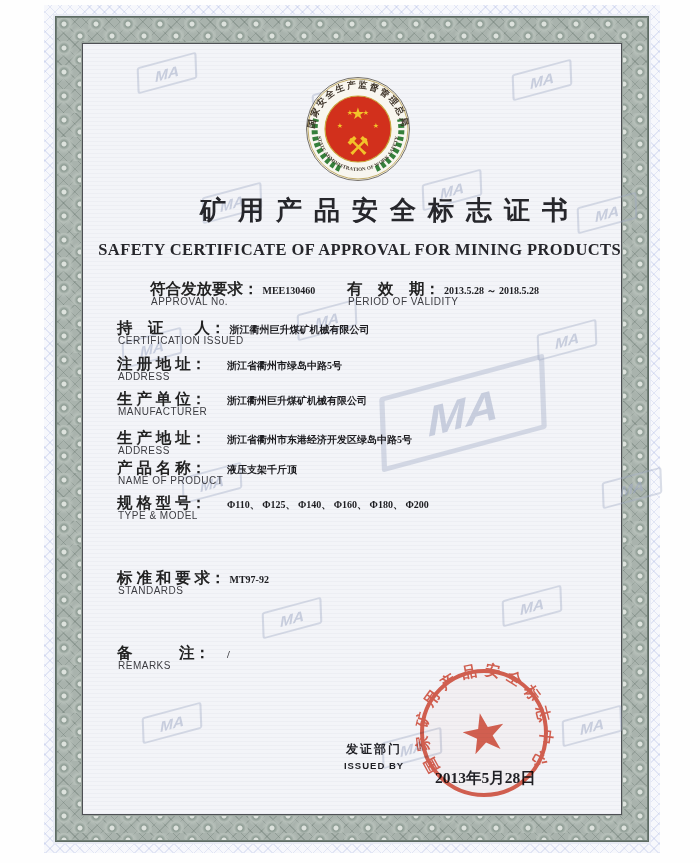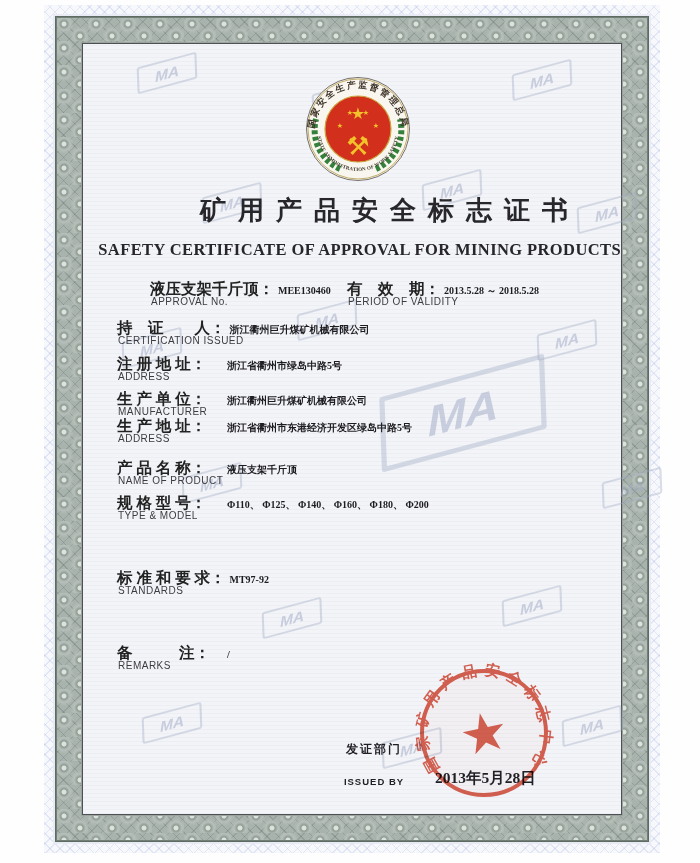--- a/index.html
+++ b/index.html
@@ -64,21 +64,21 @@
     position:absolute;left:1px;top:17px;
     font-family:"Liberation Sans",sans-serif;font-size:10px;font-weight:normal;
     letter-spacing:.5px;color:#3b3b40;
   }
   .statement{
     position:absolute;left:22px;top:637px;width:505px;
     font-size:15px;line-height:19.5px;font-weight:600;text-indent:30px;color:#202024;
   }
   .issuer{position:absolute;left:211px;top:697px;width:160px;text-align:center;}
   .issuer .dept{font-size:12px;font-weight:bold;letter-spacing:2px;}
-  .issuer .cap2{font-family:"Liberation Sans",sans-serif;font-size:9.5px;font-weight:bold;letter-spacing:1px;margin-top:18px;}
+  .issuer .cap2{font-family:"Liberation Sans",sans-serif;font-size:9.5px;font-weight:bold;letter-spacing:1px;margin-top:2px;}
   .date{position:absolute;left:324px;top:724px;font-size:15.5px;font-weight:600;margin-left:28px;}
   .seal{position:absolute;left:326px;top:614px;mix-blend-mode:multiply;opacity:.85;}
 </style>
 </head>
 <body>
 
 <div class="lattice">
 <div class="frame">
 <div class="paper">
 
@@ -155,41 +155,41 @@
     <text x="-8" y="-14" text-anchor="middle" font-size="7" fill="#f2c32a">★</text>
     <text x="8" y="-14" text-anchor="middle" font-size="7" fill="#f2c32a">★</text>
     <text x="18" y="-1" text-anchor="middle" font-size="7" fill="#f2c32a">★</text>
     <text x="0" y="26" text-anchor="middle" font-size="26" fill="#f2c32a">⚒</text>
   </svg>
 
   <div class="title">矿用产品安全标志证书</div>
   <div class="subtitle">SAFETY CERTIFICATE OF APPROVAL FOR MINING PRODUCTS</div>
 
   <div class="pair" style="left:67px;top:235px">
-    <span class="lbl">液压支架千斤顶：</span><span class="val">MEE130460</span>
+    <span class="lbl">符合发放要求：</span><span class="val">MEE130460</span>
     <span class="cap">APPROVAL No.</span>
   </div>
   <div class="pair" style="left:264px;top:235px">
     <span class="lbl">有　效　期：</span><span class="val">2013.5.28 ～ 2018.5.28</span>
     <span class="cap">PERIOD OF VALIDITY</span>
   </div>
 
   <div class="row" style="top:274px">
     <span class="lbl">持　证　　人：</span><span class="val">浙江衢州巨升煤矿机械有限公司</span>
     <span class="cap">CERTIFICATION ISSUED</span>
   </div>
   <div class="row" style="top:310px">
     <span class="lbl">注 册 地 址：</span><span class="val">浙江省衢州市绿岛中路5号</span>
     <span class="cap">ADDRESS</span>
   </div>
   <div class="row" style="top:345px">
     <span class="lbl">生 产 单 位：</span><span class="val">浙江衢州巨升煤矿机械有限公司</span>
     <span class="cap">MANUFACTURER</span>
   </div>
-  <div class="row" style="top:372px">
+  <div class="row" style="top:384px">
     <span class="lbl">生 产 地 址：</span><span class="val">浙江省衢州市东港经济开发区绿岛中路5号</span>
     <span class="cap">ADDRESS</span>
   </div>
   <div class="row" style="top:414px">
     <span class="lbl">产 品 名 称：</span><span class="val">液压支架千斤顶</span>
     <span class="cap">NAME OF PRODUCT</span>
   </div>
   <div class="row" style="top:449px">
     <span class="lbl">规 格 型 号：</span><span class="val">Φ110、 Φ125、 Φ140、 Φ160、 Φ180、 Φ200</span>
     <span class="cap">TYPE &amp; MODEL</span>

